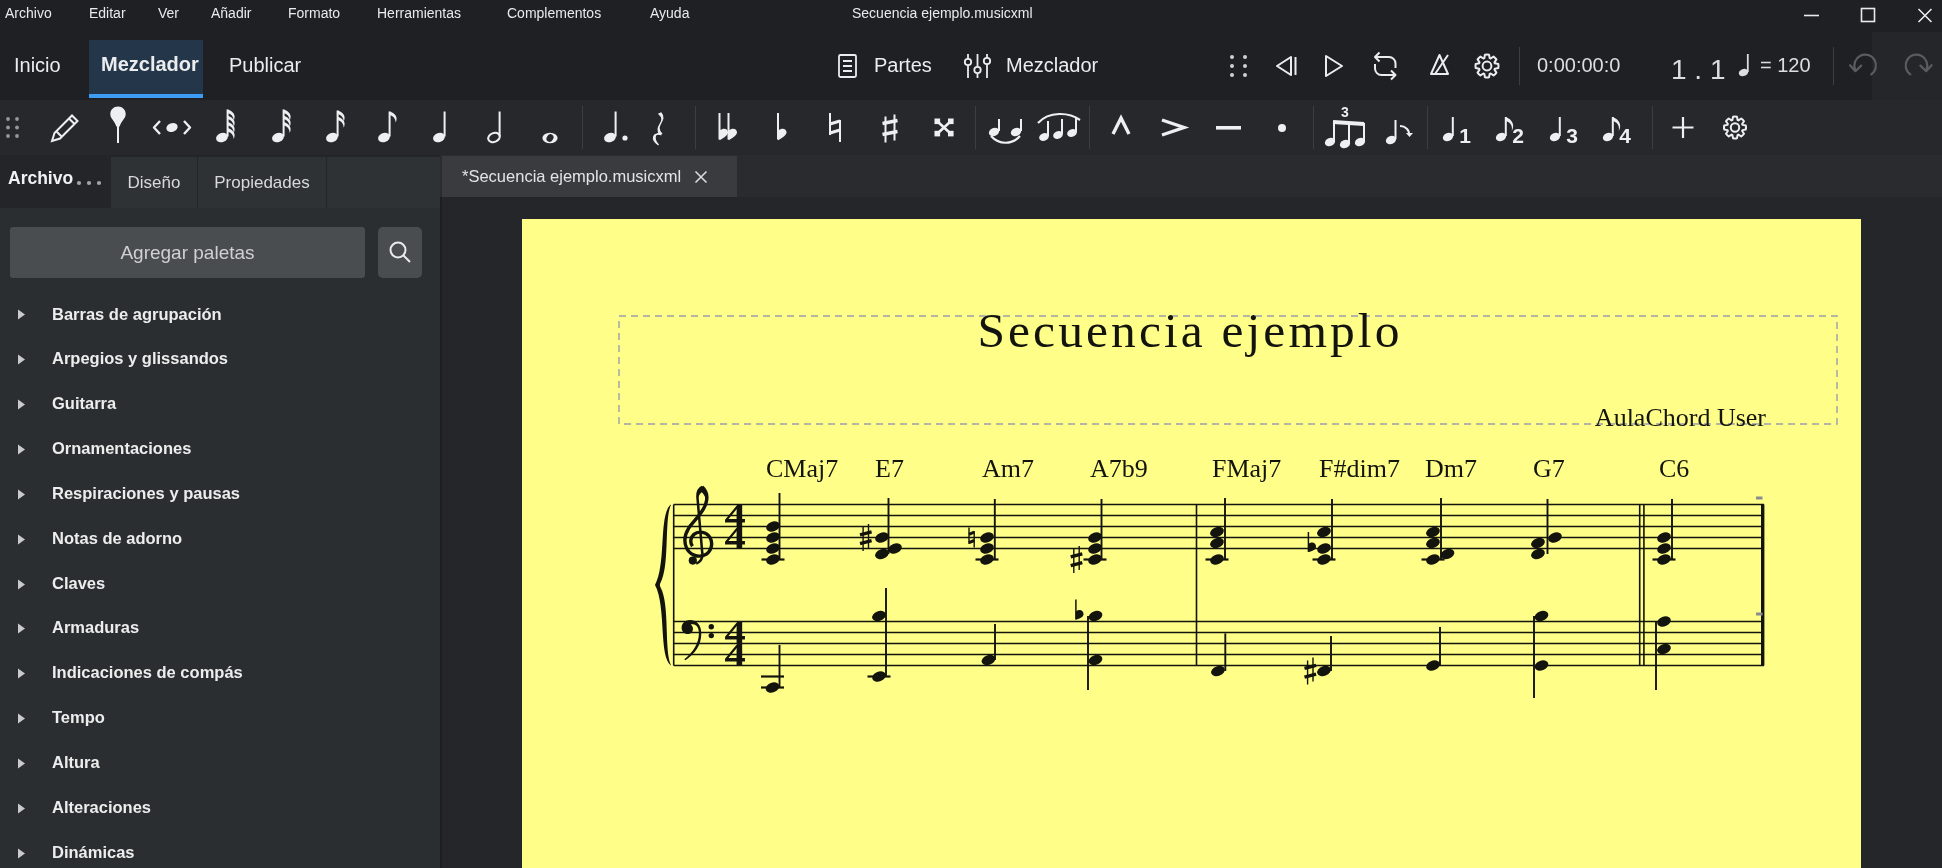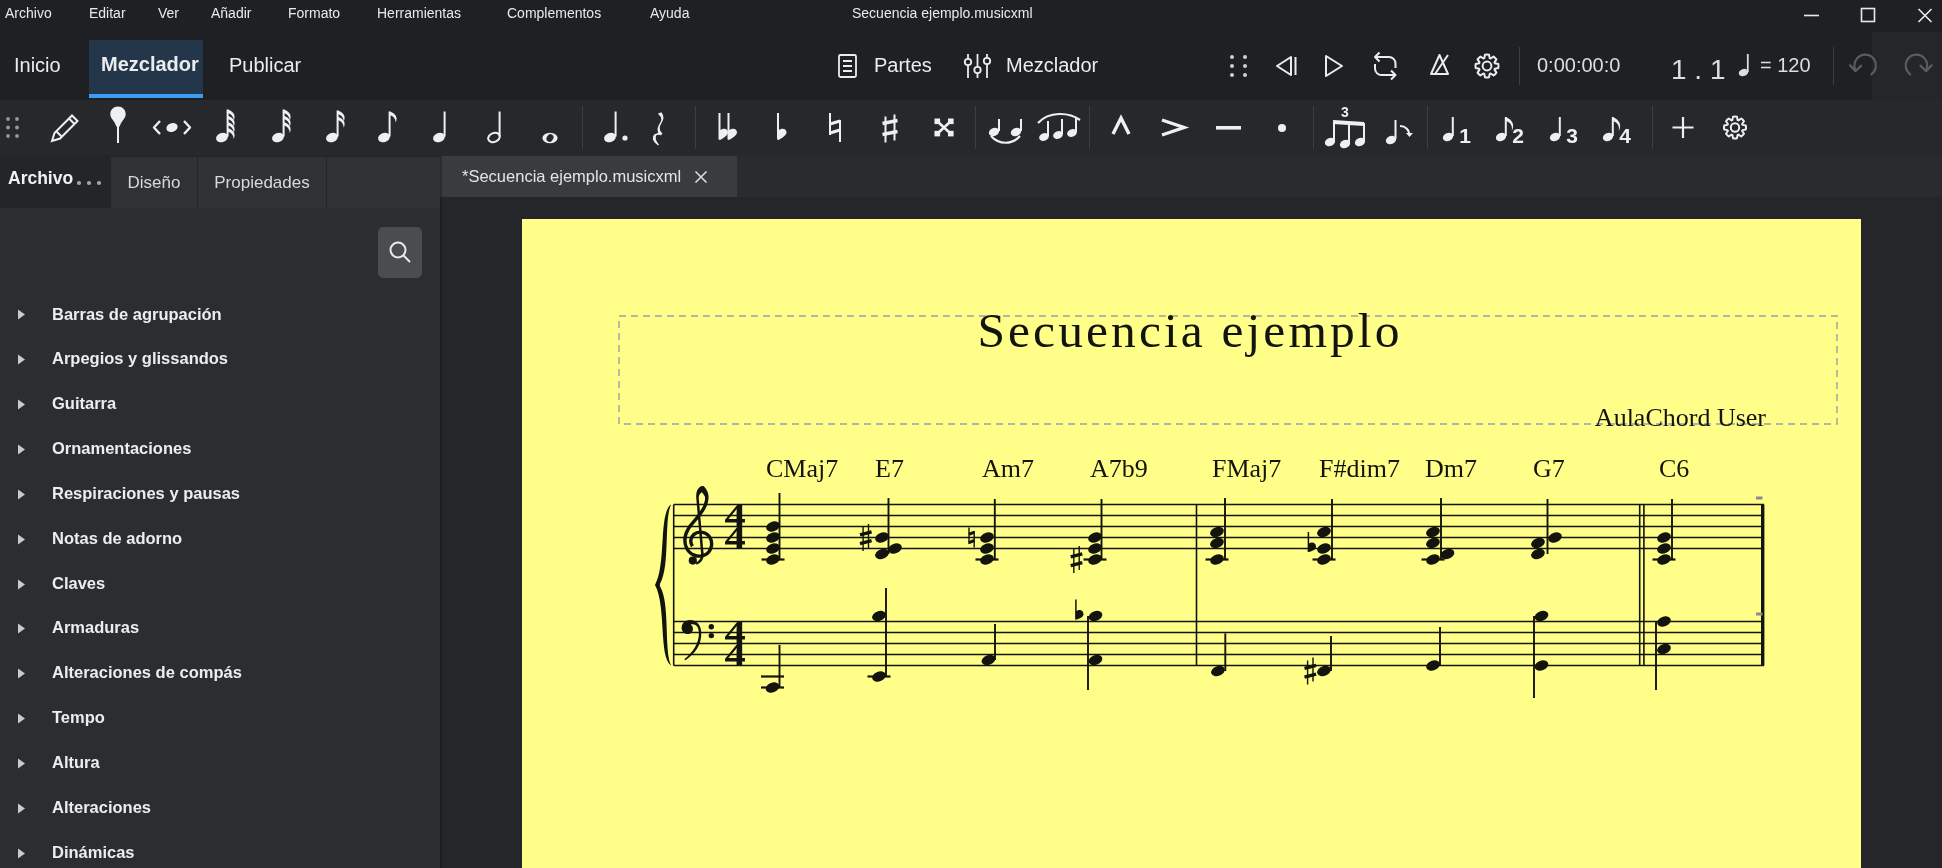--- a/index.html
+++ b/index.html
@@ -213,20 +213,21 @@
       <div class="abs" style="left:111px;top:2px;width:86px;height:51px;background:#2f3234;color:#d8d9da;font-size:17px;display:flex;align-items:center;justify-content:center">Diseño</div>
       <div class="abs" style="left:198px;top:2px;width:128px;height:51px;background:#2f3234;color:#d8d9da;font-size:17px;display:flex;align-items:center;justify-content:center">Propiedades</div>
       <div class="abs" style="left:327px;top:2px;width:113px;height:51px;background:#2f3234;color:#d8d9da;font-size:17px;display:flex;align-items:center;justify-content:center"></div>
       <div class="abs" style="left:8px;top:13px;color:#f0f1f2;font-size:17.5px;font-weight:bold">Archivo</div>
       <svg class="abs" style="left:75px;top:24px" width="28" height="8" viewBox="0 0 28 8">
         <circle cx="4" cy="4" r="2.1" fill="#a4a5a7"></circle>
         <circle cx="14" cy="4" r="2.1" fill="#a4a5a7"></circle>
         <circle cx="24" cy="4" r="2.1" fill="#a4a5a7"></circle>
       </svg>
     </div>
+    <div class="abs" style="left:10px;top:72px;width:355px;height:51px;background:#4a4d4f;border-radius:3px;color:#cfd0d1;font-size:19px;display:flex;align-items:center;justify-content:center">Agregar paletas</div>
     <div class="abs" style="left:378px;top:72px;width:44px;height:51px;background:#4a4d4f;border-radius:5px">
 <svg width="44" height="51" viewBox="0 0 44 51">
         <circle cx="20" cy="23" r="7.5" fill="none" stroke="#e8e9ea" stroke-width="2"></circle>
         <path d="M25.5 28.5l6.5 6.5" stroke="#e8e9ea" stroke-width="2"></path>
       </svg></div>
     <svg class="abs" style="left:17px;top:154px" width="9" height="11" viewBox="0 0 9 11">
       <path d="M1 0.5l7 5-7 5z" fill="#c9cacb"></path>
     </svg>
     <div class="abs" style="left:52px;top:150px;color:#eceded;font-size:16.5px;font-weight:bold">Barras de agrupación</div>
     <svg class="abs" style="left:17px;top:199px" width="9" height="11" viewBox="0 0 9 11">
@@ -253,21 +254,21 @@
       <path d="M1 0.5l7 5-7 5z" fill="#c9cacb"></path>
     </svg>
     <div class="abs" style="left:52px;top:419px;color:#eceded;font-size:16.5px;font-weight:bold">Claves</div>
     <svg class="abs" style="left:17px;top:468px" width="9" height="11" viewBox="0 0 9 11">
       <path d="M1 0.5l7 5-7 5z" fill="#c9cacb"></path>
     </svg>
     <div class="abs" style="left:52px;top:463px;color:#eceded;font-size:16.5px;font-weight:bold">Armaduras</div>
     <svg class="abs" style="left:17px;top:513px" width="9" height="11" viewBox="0 0 9 11">
       <path d="M1 0.5l7 5-7 5z" fill="#c9cacb"></path>
     </svg>
-    <div class="abs" style="left:52px;top:508px;color:#eceded;font-size:16.5px;font-weight:bold">Alteraciones de compás</div>
+    <div class="abs" style="left:52px;top:508px;color:#eceded;font-size:16.5px;font-weight:bold">Indicaciones de compás</div>
     <svg class="abs" style="left:17px;top:558px" width="9" height="11" viewBox="0 0 9 11">
       <path d="M1 0.5l7 5-7 5z" fill="#c9cacb"></path>
     </svg>
     <div class="abs" style="left:52px;top:553px;color:#eceded;font-size:16.5px;font-weight:bold">Tempo</div>
     <svg class="abs" style="left:17px;top:603px" width="9" height="11" viewBox="0 0 9 11">
       <path d="M1 0.5l7 5-7 5z" fill="#c9cacb"></path>
     </svg>
     <div class="abs" style="left:52px;top:598px;color:#eceded;font-size:16.5px;font-weight:bold">Altura</div>
     <svg class="abs" style="left:17px;top:648px" width="9" height="11" viewBox="0 0 9 11">
       <path d="M1 0.5l7 5-7 5z" fill="#c9cacb"></path>

